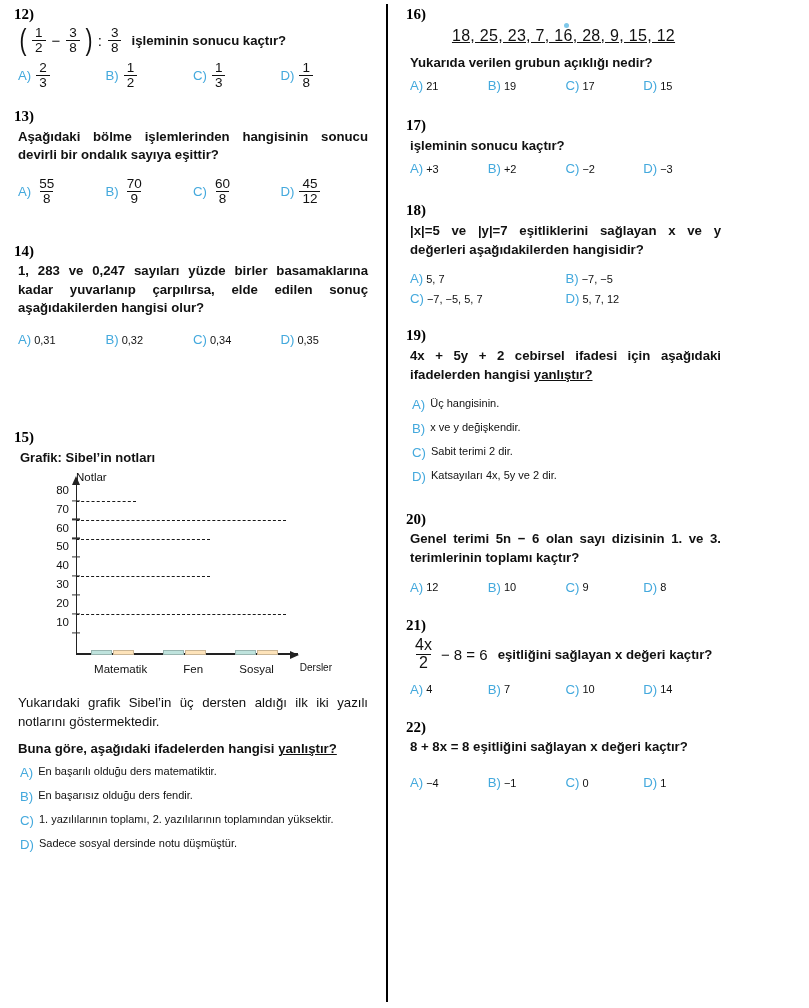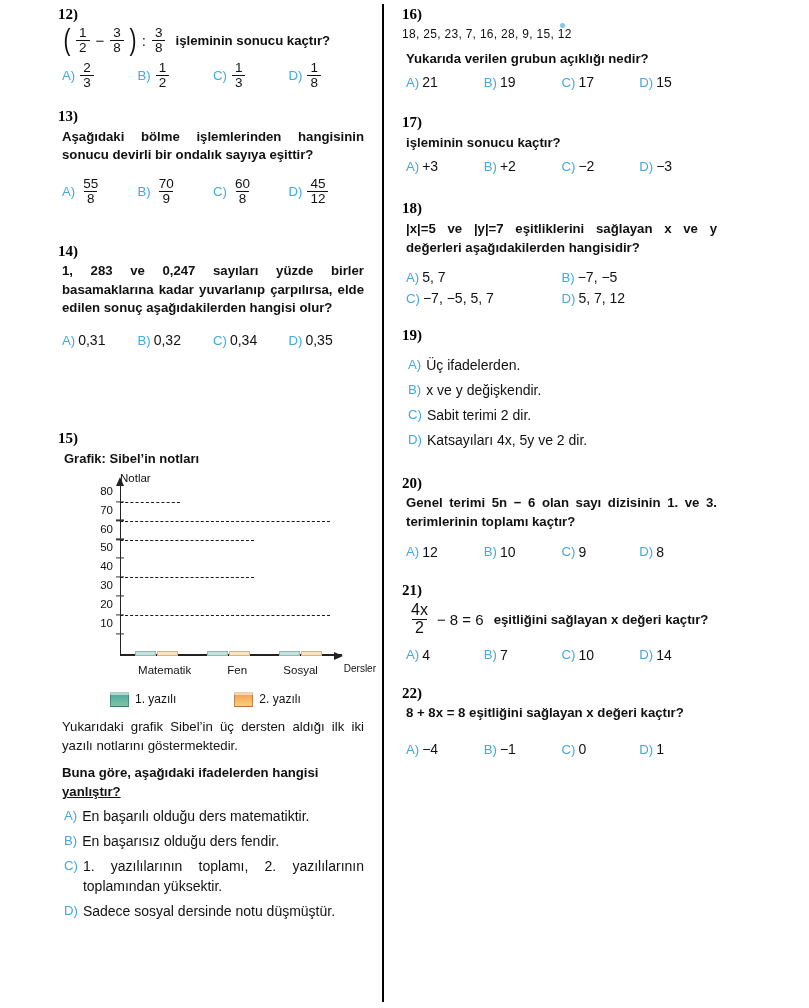--- a/index.html
+++ b/index.html
@@ -20,23 +20,22 @@
     height: 1008px;
     position: relative;
     display: flex;
     box-sizing: border-box;
   }
   .col {
     box-sizing: border-box;
     position: relative;
   }
   .col-left {
-    width: 338px;
+    width: 386px;
     padding: 6px 18px 0 14px;
-    margin-left: 44px;
   }
   .divider {
     width: 2px;
     background: #000000;
     margin: 4px 0 6px 0;
     flex: 0 0 2px;
   }
   .col-right {
     width: 347px;
     padding: 6px 14px 0 18px;
@@ -65,25 +64,26 @@
     font-size: 13.2px;
     line-height: 1.42;
     margin: 0 0 6px 4px;
   }
   .expr-line {
     font-size: 13.5px;
     margin: 0 0 5px 4px;
     line-height: 1.4;
   }
   .centered-nums {
-    font-size: 12px;
-    text-align: left;
+    font-size: 16px;
+    text-align: center;
     letter-spacing: .3px;
     margin: 4px 0 9px 0;
     position: relative;
+    text-decoration: underline;
   }
   .speck {
     position: absolute;
     width: 5px; height: 5px;
     border-radius: 50%;
     background: #7ec8ea;
   }
 
   
   .opts {
@@ -100,21 +100,21 @@
     display: flex;
     align-items: center;
     gap: 3px;
   }
   .letter {
     color: #44a9dd;
     font-weight: normal;
     font-size: 13.2px;
     white-space: nowrap;
   }
-  .optval { color: #111; font-size: 14px; white-space: nowrap; }
+  .optval { color: #111; font-size: 11px; white-space: nowrap; }
 
   
   .opts-stack { margin: 6px 0 4px 6px; }
   .opt-row {
     display: flex;
     align-items: flex-start;
     gap: 5px;
     margin-bottom: 5.5px;
     font-size: 13.2px;
     line-height: 1.4;
@@ -503,30 +503,20 @@
             <div class="gridline" style="bottom: 90.9091%; width: 28%;"></div>
           </div>
 
         <div class="xlabels" id="xlabels">
             <span>Matematik</span>
             <span>Fen</span>
             <span>Sosyal</span>
           </div>
       </div>
 
-      <div class="legend">
-        <div class="legend-item">
-          <span class="swatch s1"></span>
-          <span>1. yazılı</span>
-        </div>
-        <div class="legend-item">
-          <span class="swatch s2"></span>
-          <span>2. yazılı</span>
-        </div>
-      </div>
 
       <div class="para">Yukarıdaki grafik Sibel’in üç dersten aldığı ilk iki yazılı notlarını göstermektedir.</div>
       <div class="para-bold">
         <span>Buna göre, aşağıdaki ifadelerden hangisi </span><span class="underline-em">yanlıştır?</span>
       </div>
 
       <div class="opts-stack">
         <div class="opt-row">
           <span class="letter">A)</span>
           <span class="optval">En başarılı olduğu ders matematiktir.</span>
@@ -620,24 +610,27 @@
         </div>
         <div class="opt">
           <span class="letter">D)</span>
           <span class="optval">5, 7, 12</span>
         </div>
       </div>
     </div>
 
     <div class="q-block" style="margin-top:16px;">
       <div class="qnum">19)</div>
+      <div class="stem">
+        <span>4x + 5y + 2 cebirsel ifadesi için aşağıdaki ifadelerden hangisi </span><span class="underline-em">yanlıştır?</span>
+      </div>
       <div class="opts-stack" style="margin-top:12px;">
         <div class="opt-row">
           <span class="letter">A)</span>
-          <span class="optval">Üç ifadelerden.</span>
+          <span class="optval">Üç hangisinin.</span>
         </div>
         <div class="opt-row">
           <span class="letter">B)</span>
           <span class="optval">x ve y değişkendir.</span>
         </div>
         <div class="opt-row">
           <span class="letter">C)</span>
           <span class="optval">Sabit terimi 2 dir.</span>
         </div>
         <div class="opt-row">

